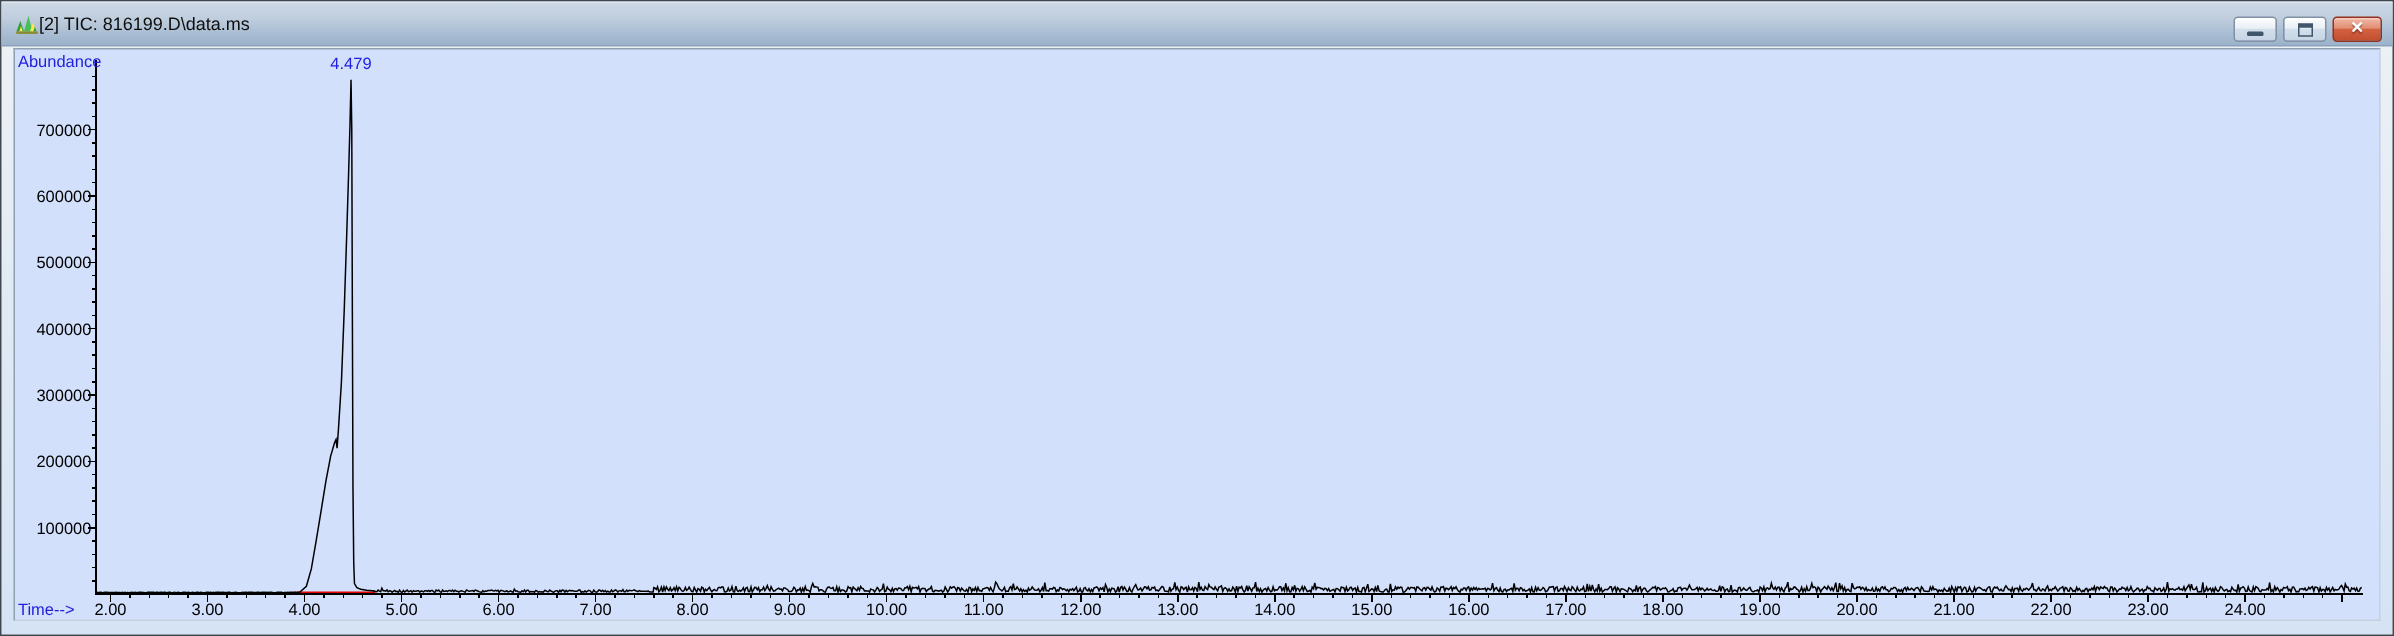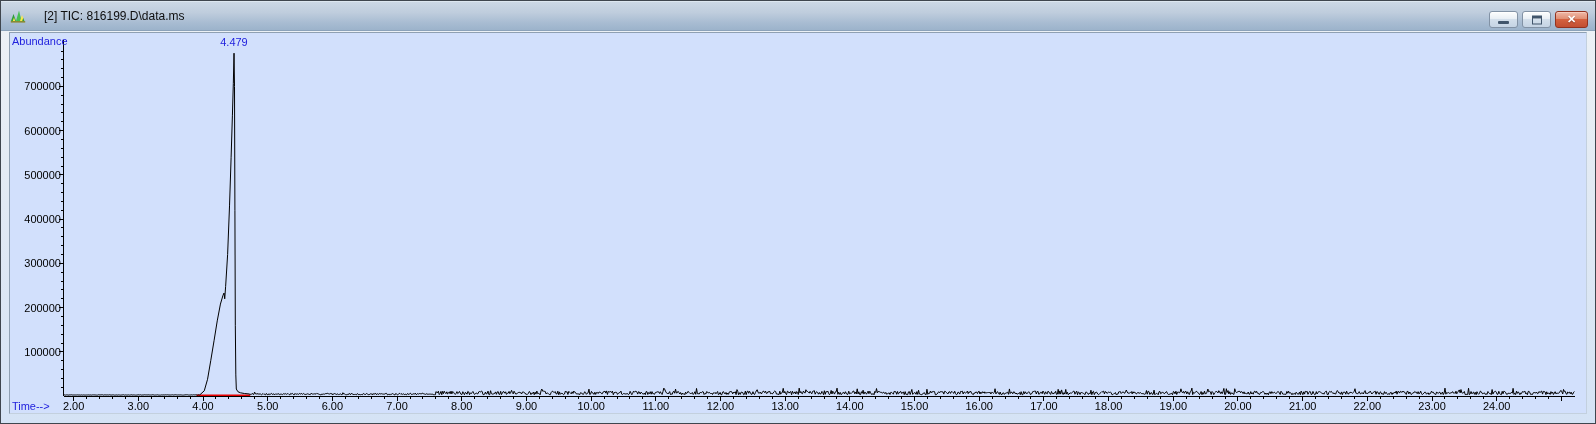--- a/index.html
+++ b/index.html
@@ -16,21 +16,21 @@
   }
   .titlebar {
     position:absolute; top:0; left:0; right:0; height:30px;
     background:linear-gradient(180deg,#cdd9e6 0%,#bfcddd 40%,#a8bcd2 75%,#9cb3cb 100%);
     border-bottom:1px solid #8ba2ba;
     box-shadow:inset 0 1px 0 #dde7f0;
     display:flex; align-items:center;
     cursor:default;
   }
   .app-icon { width:16px; height:16px; margin-left:9px; flex:0 0 auto; }
-  .title-text { margin-left:18px; font-size:12px; color:#0e0e0e; white-space:pre; }
+  .title-text { margin-left:0; font-size:12px; color:#0e0e0e; white-space:pre; }
   .controls { position:absolute; right:7px; top:10px; display:flex; gap:4px; }
   .btn { position:relative; height:17px; border-radius:3px; cursor:pointer; padding:0; }
   .btn-min, .btn-max {
     width:29px;
     border:1px solid #8292a5;
     background:linear-gradient(180deg,#fdfefe 0%,#e9eff5 45%,#d3dfeb 50%,#c5d4e4 100%);
     box-shadow:inset 0 1px 0 #ffffff;
   }
   .btn-close {
     width:33px;

